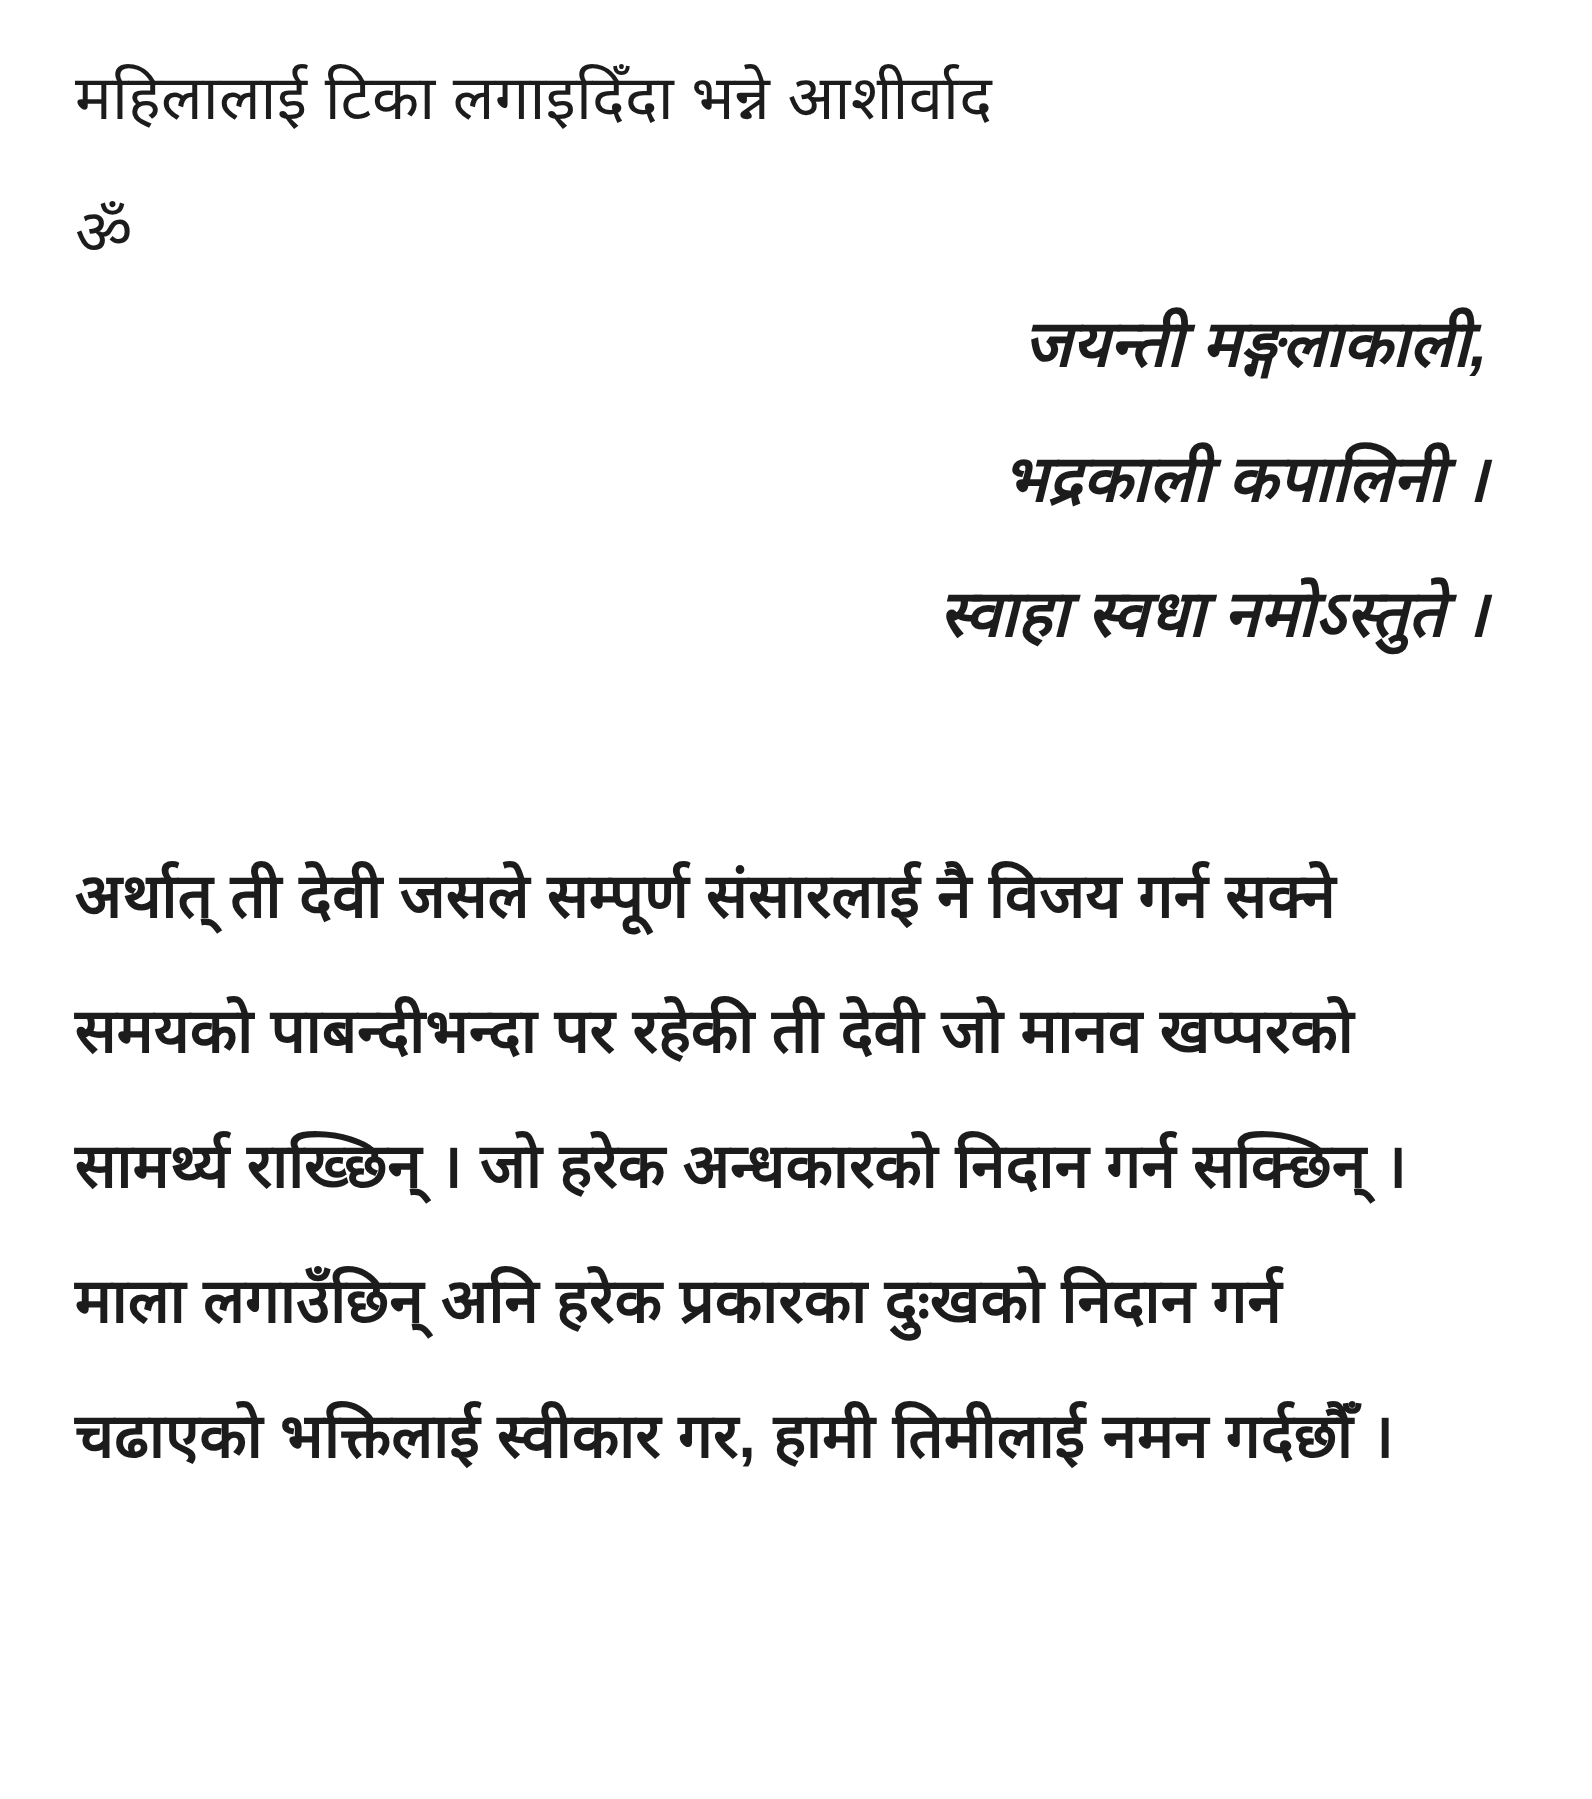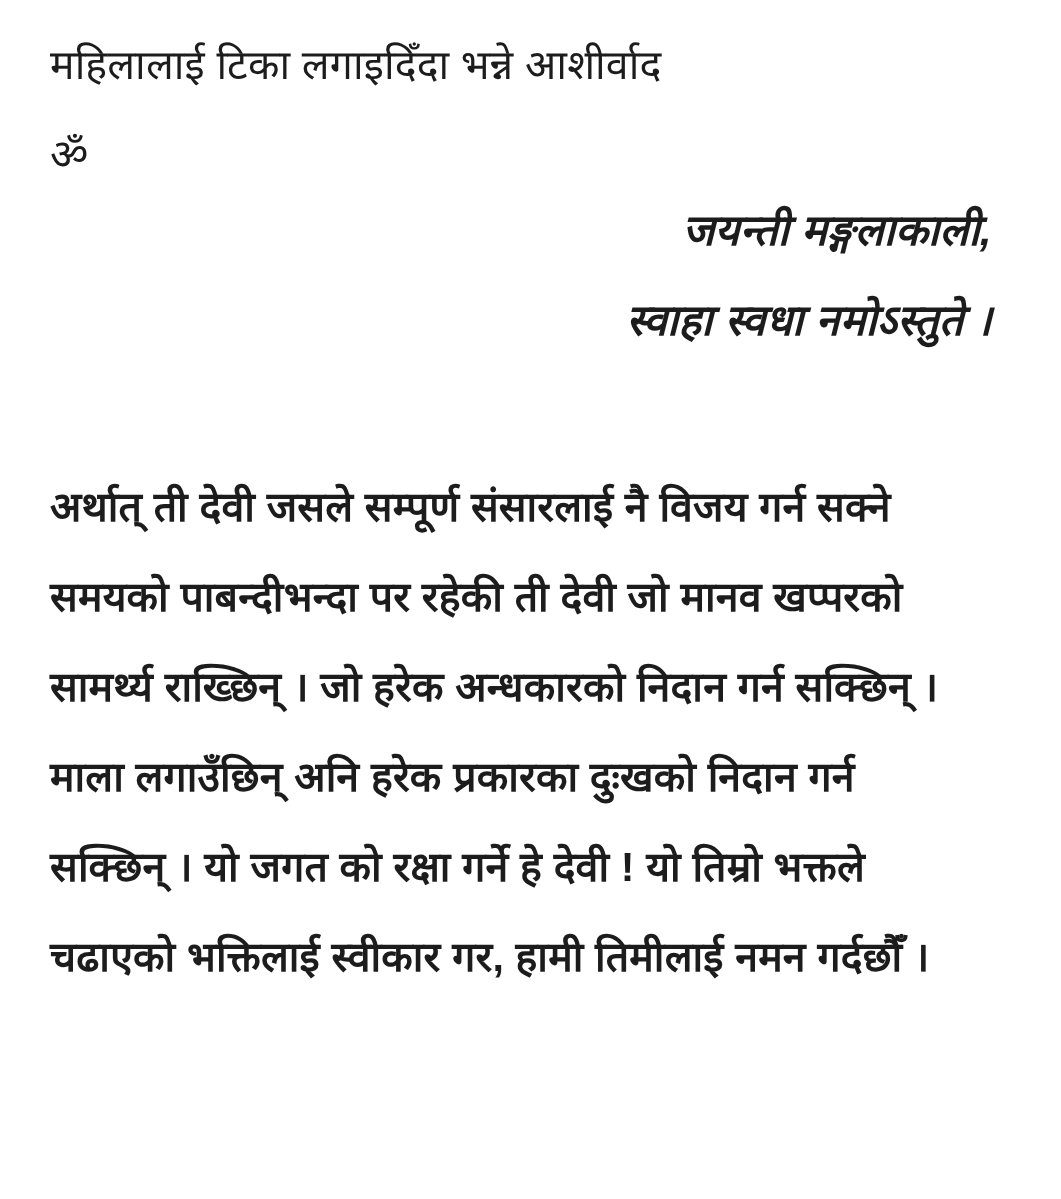--- a/index.html
+++ b/index.html
@@ -53,25 +53,25 @@
 <body>
 
 <div class="page">
 
   <div class="line intro-line">महिलालाई टिका लगाइदिँदा भन्ने आशीर्वाद</div>
 
   <div class="line om-line">ॐ</div>
 
   <div class="mantra-block">
     <div class="line mantra-line">जयन्ती मङ्गलाकाली,</div>
+    <div class="line mantra-line">भद्रकाली कपालिनी ।</div>
     <div class="line mantra-line">स्वाहा स्वधा नमोऽस्तुते ।</div>
   </div>
 
   <div class="meaning-block">
     <div class="line meaning-line">अर्थात् ती देवी जसले सम्पूर्ण संसारलाई नै विजय गर्न सक्ने</div>
     <div class="line meaning-line">समयको पाबन्दीभन्दा पर रहेकी ती देवी जो मानव खप्परको</div>
     <div class="line meaning-line">सामर्थ्य राख्छिन् । जो हरेक अन्धकारको निदान गर्न सक्छिन् ।</div>
     <div class="line meaning-line">माला लगाउँछिन् अनि हरेक प्रकारका दुःखको निदान गर्न</div>
-    <div class="line meaning-line">सक्छिन् । यो जगत को रक्षा गर्ने हे देवी ! यो तिम्रो भक्तले</div>
     <div class="line meaning-line">चढाएको भक्तिलाई स्वीकार गर, हामी तिमीलाई नमन गर्दछौँ ।</div>
   </div>
 
 </div>
 
 </body></html>

